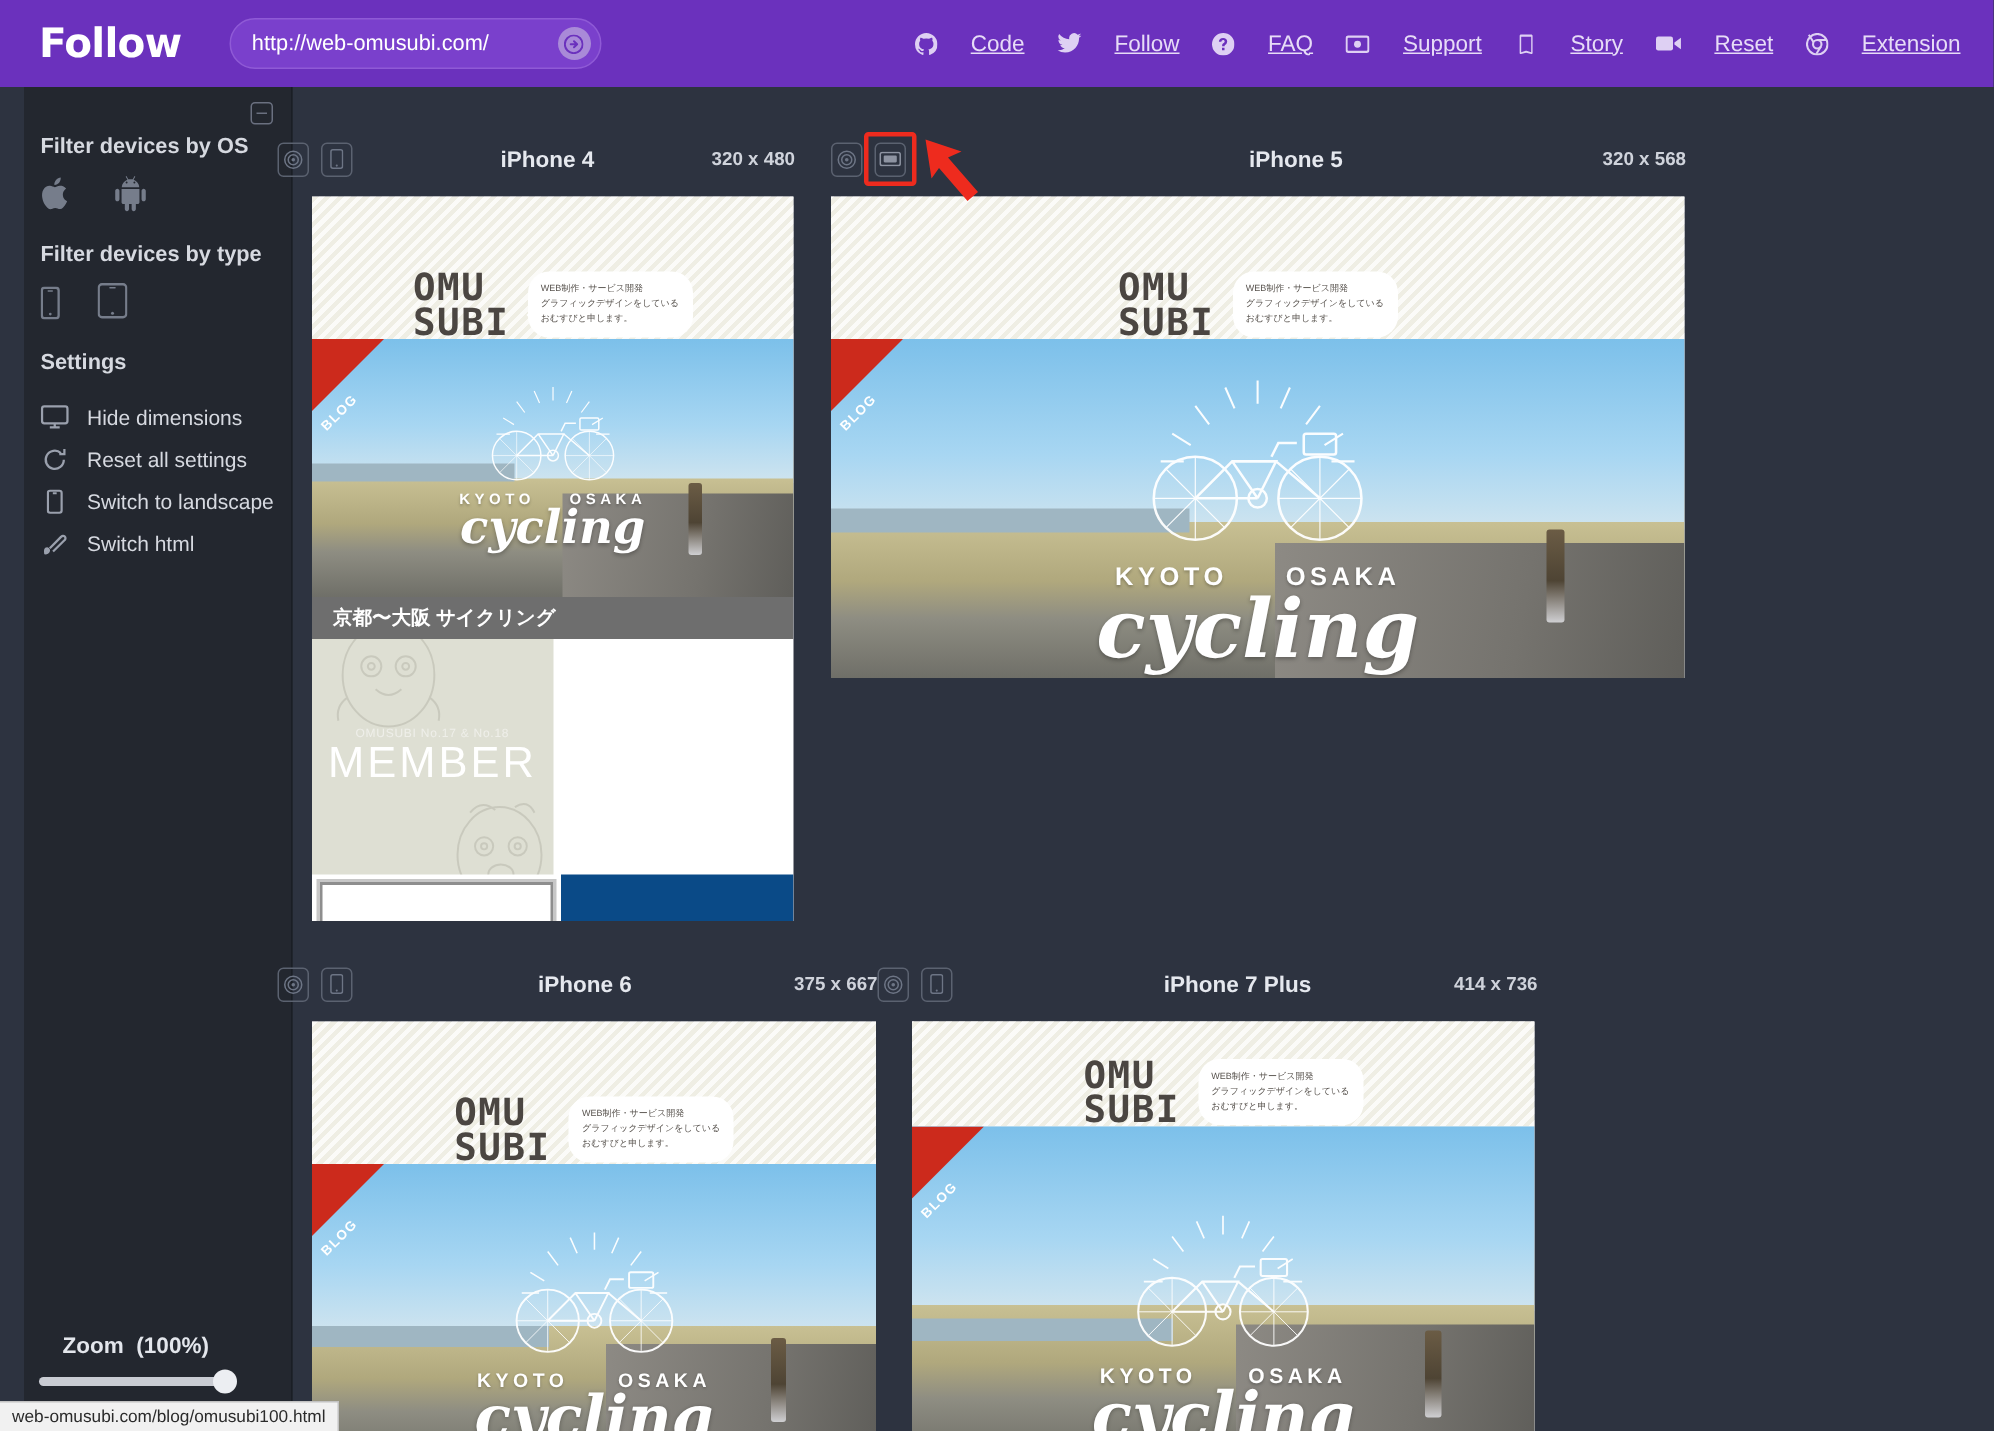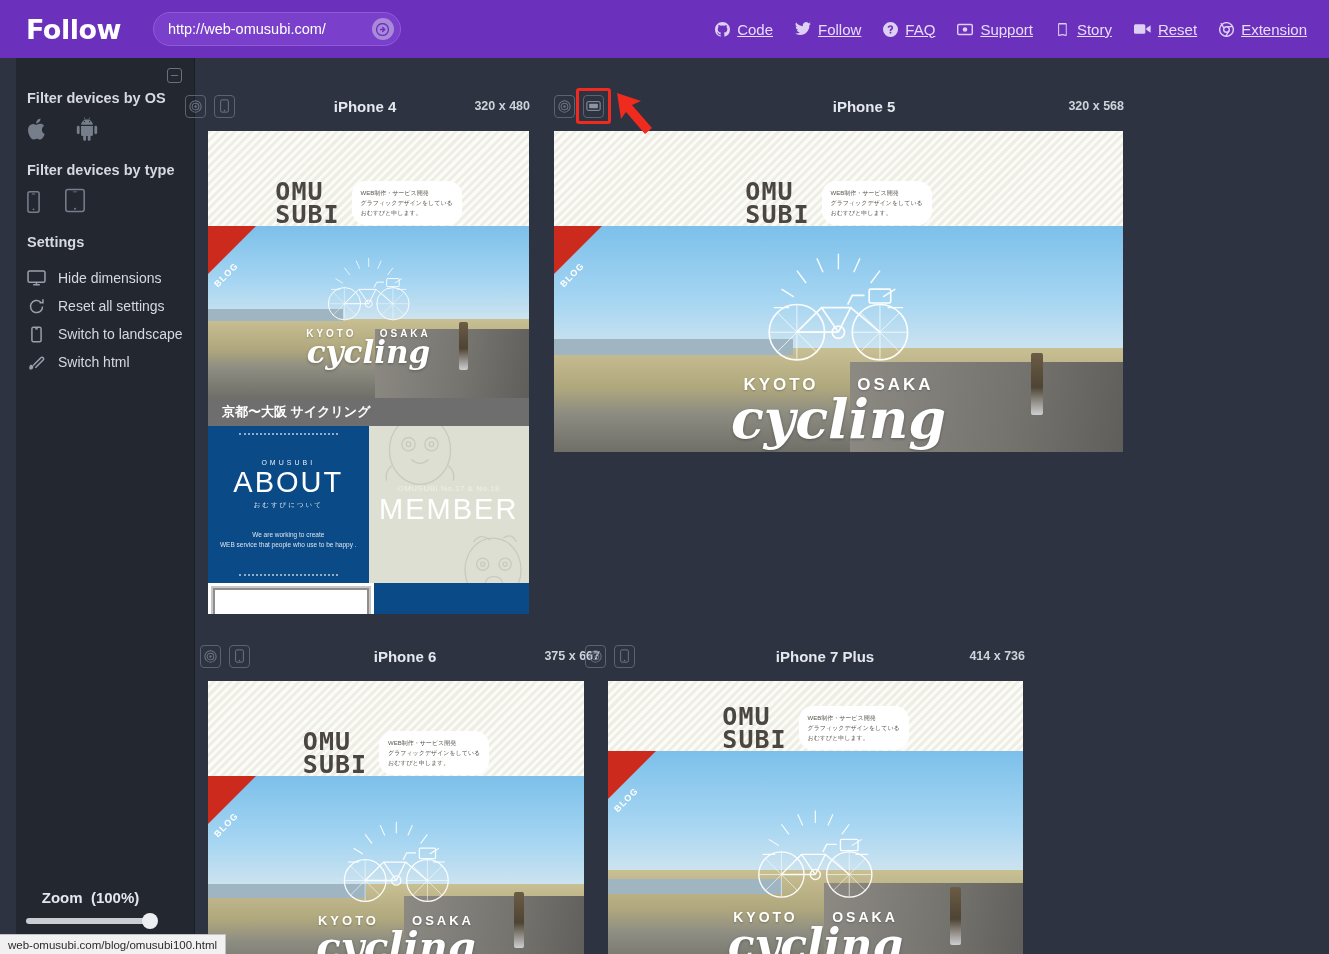--- a/index.html
+++ b/index.html
@@ -41,21 +41,21 @@
     background: #a98ad8; color: #6b31bd;
     display: flex; align-items: center; justify-content: center;
     font-size: 14px; line-height: 1;
     flex: 0 0 auto;
   }
   #navmenu {
     margin-left: auto; margin-right: 22px;
     display: flex; align-items: center; gap: 22px;
   }
   .navitem {
-    display: flex; align-items: center; gap: 7px;
+    display: flex; align-items: center; gap: 22px;
     color: #e7dcf7; font-size: 15px;
     white-space: nowrap;
   }
   .navitem .nicon { display:flex; align-items:center; }
   .navitem svg { display:block; fill: #ded0f3; }
 
   
   #sidebar {
     position: absolute; left: 16px; top: 58px;
     width: 179px; height: 896px;
@@ -500,31 +500,20 @@
             </div>
             <div class="cycling" style="font-size:31px;">cycling</div>
           </div>
         </div>
 
         <div class="cap-bar" style="height:28px;">
           <span>京都〜大阪 サイクリング</span>
         </div>
 
         <div class="duo" style="height:157px;">
-          <div class="about-card" style="width:50%;">
-            <div class="dots" style="margin-bottom:24px;"></div>
-            <div class="kick">OMUSUBI</div>
-            <div class="big">ABOUT</div>
-            <div class="jp" style="margin-top:2px;">おむすびについて</div>
-            <div class="eng" style="margin-top:20px;">
-              <div>We are working to create</div>
-              <div>WEB service that people who use to be happy .</div>
-            </div>
-            <div class="dots" style="margin-top:24px;"></div>
-          </div>
           <div class="member-card" style="width:50%;">
             <div class="doodle" style="left:8px; top:-20px;">
               <svg width="86" height="86" viewBox="0 0 90 90">
                   <ellipse cx="45" cy="46" rx="32" ry="36"></ellipse>
                   <circle cx="33" cy="40" r="7"></circle>
                   <circle cx="57" cy="40" r="7"></circle>
                   <circle cx="33" cy="40" r="2.4"></circle>
                   <circle cx="57" cy="40" r="2.4"></circle>
                   <path d="M36 56q9 8 18 0"></path>
                   <path d="M30 12q8-9 16 0M52 10q6-7 12 0"></path>
@@ -624,21 +613,21 @@
               <span>OSAKA</span>
             </div>
             <div class="cycling" style="font-size:54px;">cycling</div>
           </div>
         </div>
       </div>
     </div>
   </div>
 
   <div class="device">
-    <div class="dev-head" style="left:20px; top:583px; width:400px;">
+    <div class="dev-head" style="left:5px; top:583px; width:400px;">
       <div class="dev-icons">
         <div class="dev-ic">
           <svg width="13" height="13" viewBox="0 0 14 14">
               <circle cx="7" cy="7" r="6.1" fill="none" stroke="#6d7585" stroke-width="1.1"></circle>
               <circle cx="7" cy="7" r="3.6" fill="none" stroke="#6d7585" stroke-width="1.1"></circle>
               <circle cx="7" cy="7" r="1.3" fill="#6d7585"></circle>
             </svg>
         </div>
         <div class="dev-ic">
           <svg width="9" height="14" viewBox="0 0 10 15">

